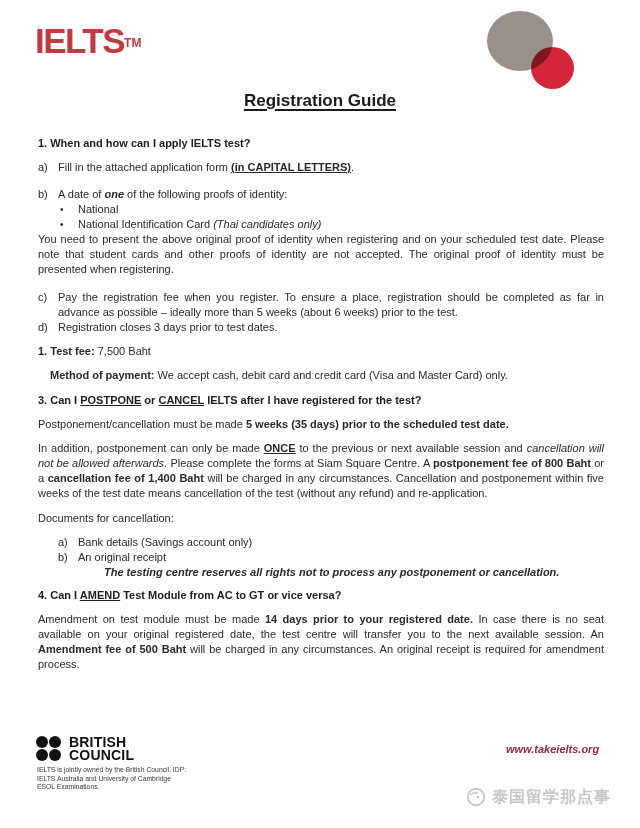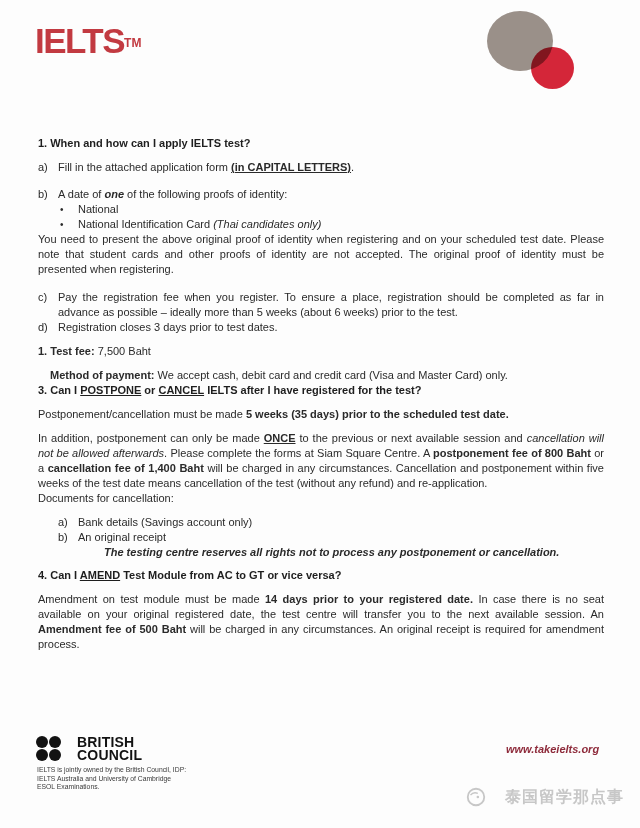--- a/index.html
+++ b/index.html
@@ -35,56 +35,57 @@
   
   .content{
     position:absolute;left:38px;top:136px;width:566px;
     font-size:11px;line-height:15px;color:#2a2a2a;
   }
   .content .b{font-weight:bold;}
   .content .i{font-style:italic;}
   .content .u{text-decoration:underline;}
   .h{font-weight:bold;color:#1e1e1e;}
   .blk{margin:0;}
-  .mt8{margin-top:8px;}  .mt9{margin-top:9px;}  .mt10{}
+  .mt8{margin-top:8px;}  .mt9{margin-top:9px;}  .mt10{margin-top:10px;}
   .mt12{margin-top:12px;} .mt13{margin-top:13px;}
   .li{display:flex;}
   .li .lbl{width:20px;flex-shrink:0;}
   .li .txt{flex:1;}
   .bullet-row{display:flex;margin-left:22px;}
   .bullet-row .bullet{width:18px;flex-shrink:0;font-size:10px;}
   .jp{text-align:justify;}
   .indent1{margin-left:12px;}
   .doc-li{margin-left:20px;}
   .notice{margin-left:66px;font-weight:bold;font-style:italic;}
 
   
-  .bc-logo{position:absolute;left:36px;top:736px;display:flex;gap:16px;align-items:center;}
+  .bc-logo{position:absolute;left:36px;top:736px;display:flex;gap:8px;align-items:center;}
   .bc-dots{display:grid;grid-template-columns:12px 12px;grid-auto-rows:12px;gap:1px;}
   .bc-dot{width:12px;height:12px;border-radius:50%;background:#121212;}
   .bc-wordmark{font-weight:bold;font-size:14px;line-height:12.5px;color:#121212;letter-spacing:.2px;}
   .fine-print{position:absolute;left:37px;top:766px;font-size:6.8px;line-height:8.5px;color:#3a3a3a;}
   .website{
     position:absolute;left:506px;top:743px;
     font-size:11px;font-weight:bold;color:#8e2b3b;text-decoration:none;font-style:italic;
   }
   .watermark{
-    position:absolute;left:465px;top:786px;display:flex;align-items:center;gap:18px;
+    position:absolute;left:465px;top:786px;display:flex;align-items:center;gap:5px;
     color:#c7c7c7;font-size:16px;font-weight:bold;letter-spacing:1px;text-align:center;
   }
   .wm-icon{width:22px;height:22px;flex-shrink:0;}
 </style>
 </head>
 <body>
 
 <div class="page">
 
   <div class="ielts-logo"><span>IELTS</span><span class="tm">TM</span></div>
   <div class="circle-gray"></div>
   <div class="circle-red"></div>
+  <div class="page-title">Registration Guide</div>
 
   <div class="content">
 
     <div class="blk h">1. When and how can I apply IELTS test?</div>
 
     <div class="blk li mt9">
       <span class="lbl">a)</span>
       <span class="txt"><span>Fill in the attached application form </span><span class="b u">(in CAPITAL LETTERS)</span><span>.</span></span>
     </div>
 

